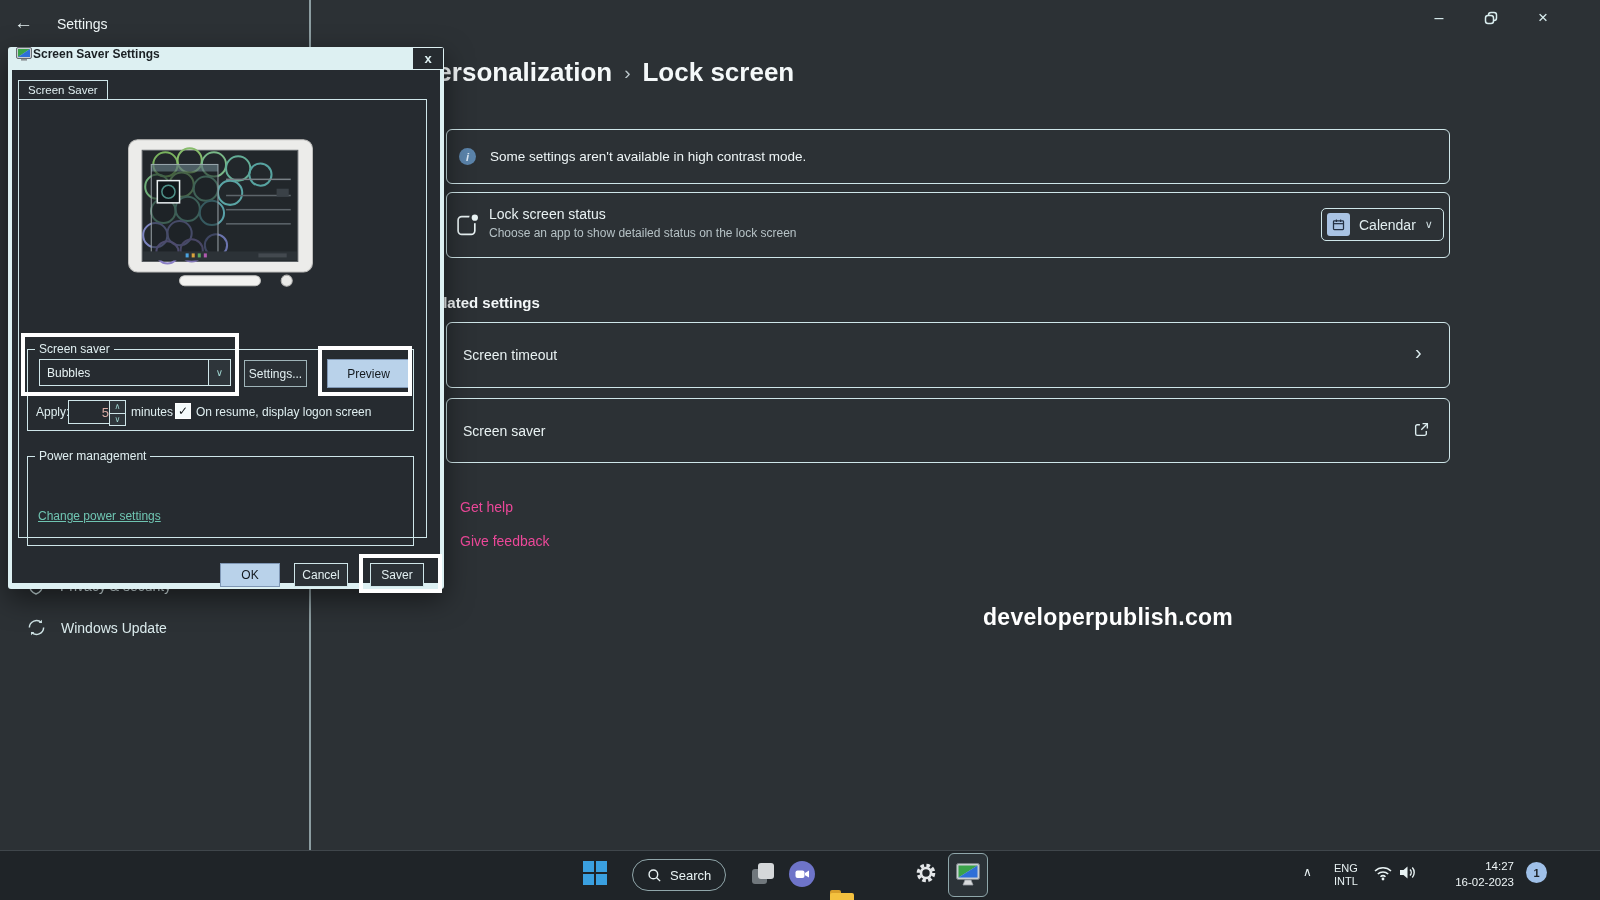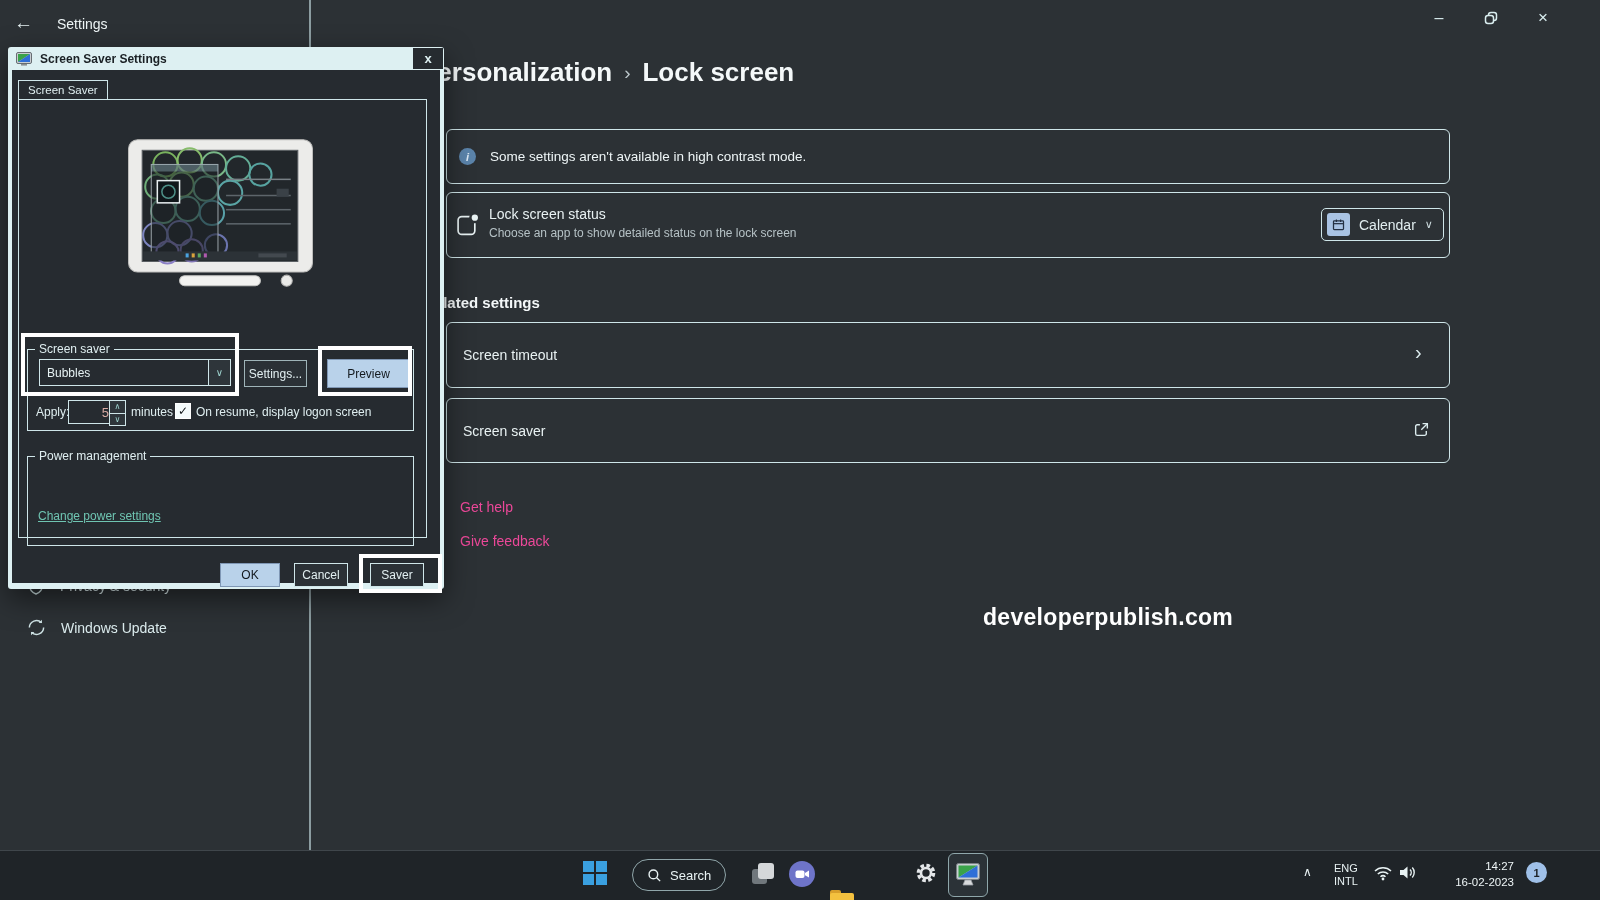--- a/index.html
+++ b/index.html
@@ -30,21 +30,21 @@
   .teal-link{color:#ec4899;font-size:14px;z-index:2;}
   .watermark{font-size:23px;font-weight:700;color:#fff;letter-spacing:.3px;z-index:2;}
   .dd-btn{border:1px solid #cfe6e9;border-radius:5px;display:flex;align-items:center;gap:9px;padding:0 10px 0 5px;height:31px;}
   .cal-chip{width:23px;height:23px;border-radius:3px;background:#a9c3e3;display:flex;align-items:center;justify-content:center;}
   .chev{color:#cfdde0;font-size:11px;}
   .row-chev{color:#dcecee;font-size:20px;}
 
   
   .dialog{left:8px;top:47px;width:436px;height:542px;background:#ddf0f2;border-radius:3px;
           box-shadow:0 10px 28px rgba(0,0,0,.5);z-index:5;}
-  .dlg-titlebar{position:absolute;left:0;top:0;right:0;height:23px;display:flex;align-items:center;padding-left:8px;gap:8px;}
+  .dlg-titlebar{position:absolute;left:0;top:0;right:0;height:23px;display:flex;padding-left:8px;gap:1px;}
   .dlg-title{font-size:12px;color:#1a2024;font-weight:600;}
   .dlg-close{position:absolute;right:1px;top:1px;width:30px;height:21px;background:#262b30;
              display:flex;align-items:center;justify-content:center;color:#ddf0f2;font-size:13px;font-weight:700;}
   .dlg-body{position:absolute;left:4px;top:23px;right:4px;bottom:6px;background:#262b30;}
   .dlg-tab{position:absolute;left:6px;top:10px;padding:3px 9px;font-size:11.5px;color:#dfeef0;
            border:1px solid #cfe6e9;border-bottom:none;background:#262b30;z-index:2;}
   .dlg-panel{position:absolute;left:6px;top:29px;width:407px;height:437px;border:1px solid #cfe6e9;}
   .groupbox{position:absolute;border:1px solid #cfe6e9;}
   .legend{position:absolute;top:-8px;left:7px;background:#262b30;padding:0 4px;font-size:12px;color:#dfeef0;}
   .dlg-select{position:absolute;display:flex;border:1px solid #cfe6e9;background:#262b30;height:25px;}

